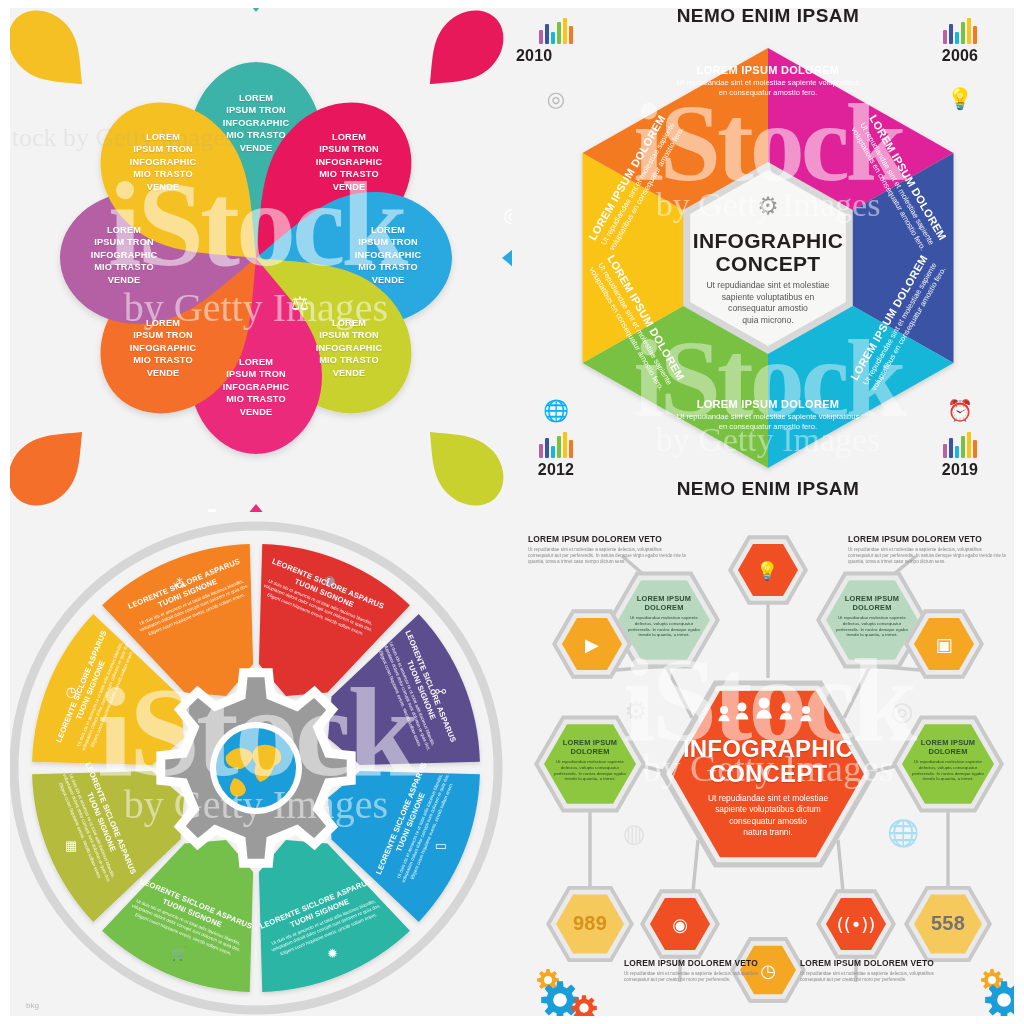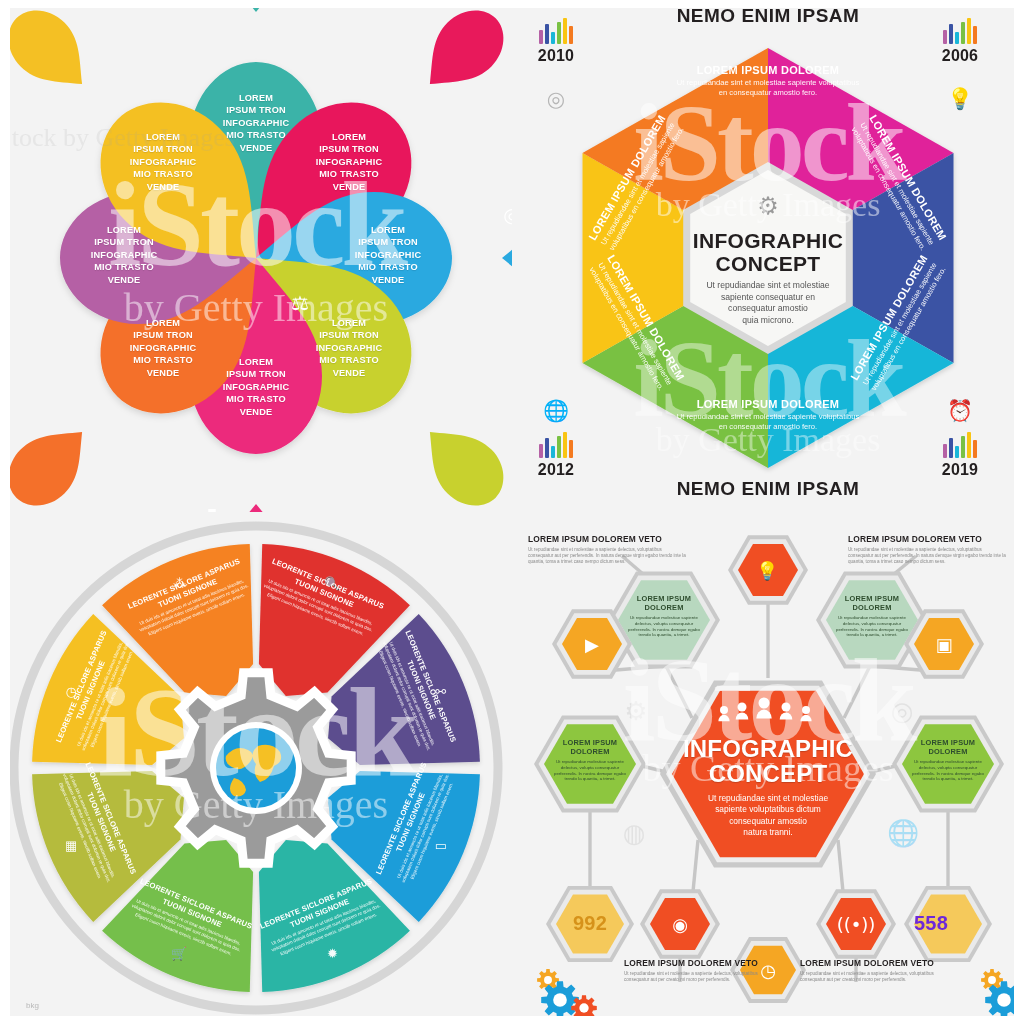--- a/index.html
+++ b/index.html
@@ -209,21 +209,21 @@
         </g>
       <g id="hex-corner-icons"></g>
     </svg>
 
     <div id="hex-texts">
         <div class="lbl" style="left:164px;top:230px;width:184px;text-align:center;">
           <div class="cond" style="font-size:21px;color:#231f20;letter-spacing:.3px;line-height:22px;">INFOGRAPHIC</div>
           <div class="cond" style="font-size:21px;color:#231f20;letter-spacing:.3px;line-height:23px;">CONCEPT</div>
           <div style="margin-top:5px;font-size:8.6px;line-height:11.6px;color:#555;">
             <div>Ut repudiandae sint et molestiae</div>
-            <div>sapiente consequatur en</div>
+            <div>sapiente voluptatibus en</div>
             <div>consequatur amostio</div>
             <div>quia microno.</div>
           </div>
         </div>
         <div class="lbl" style="left:161px;top:64px;width:190px;text-align:center;color:#fff;
        transform:rotate(0deg);transform-origin:50% 50%;">
           <div class="cond" style="font-size:11px;letter-spacing:.3px;">LOREM IPSUM DOLOREM</div>
           <div style="font-size:7.6px;line-height:10px;margin-top:2px;opacity:.95;">Ut repudiandae sint et molestiae sapiente voluptatibus en consequatur amostio fero.</div>
         </div>
         <div class="lbl" style="left:298.5px;top:166px;width:175px;text-align:center;color:#fff;
@@ -244,21 +244,21 @@
         <div class="lbl" style="left:36.5px;top:306px;width:175px;text-align:center;color:#fff;
        transform:rotate(60deg);transform-origin:50% 50%;">
           <div class="cond" style="font-size:11px;letter-spacing:.3px;">LOREM IPSUM DOLOREM</div>
           <div style="font-size:7.6px;line-height:10px;margin-top:2px;opacity:.95;">Ut repudiandae sint et molestiae sapiente voluptatibus en consequatur amostio fero.</div>
         </div>
         <div class="lbl" style="left:36.5px;top:166px;width:175px;text-align:center;color:#fff;
        transform:rotate(-60deg);transform-origin:50% 50%;">
           <div class="cond" style="font-size:11px;letter-spacing:.3px;">LOREM IPSUM DOLOREM</div>
           <div style="font-size:7.6px;line-height:10px;margin-top:2px;opacity:.95;">Ut repudiandae sint et molestiae sapiente voluptatibus en consequatur amostio fero.</div>
         </div>
-        <div class="lbl" style="left:4px;top:18px;width:80px;text-align:center;">
+        <div class="lbl" style="left:4px;top:18px;width:80px;text-align:left;">
           <div style="height:26px;display:flex;align-items:flex-end;justify-content:center;gap:2px;">
             <div style="width:4px;height:14px;background:#b561a5;border-radius:1px;"></div>
             <div style="width:4px;height:20px;background:#3a53a4;border-radius:1px;"></div>
             <div style="width:4px;height:12px;background:#19b6d8;border-radius:1px;"></div>
             <div style="width:4px;height:22px;background:#79c143;border-radius:1px;"></div>
             <div style="width:4px;height:26px;background:#f9c412;border-radius:1px;"></div>
             <div style="width:4px;height:18px;background:#f47a20;border-radius:1px;"></div>
           </div>
           <div class="cond" style="font-size:16px;color:#231f20;margin-top:3px;">2010</div>
         </div>
@@ -589,23 +589,23 @@
         </div>
         <div class="lbl" style="left:38px;top:226px;width:80px;text-align:center;color:#2e4d2e;">
           <div class="cond" style="font-size:7.4px;line-height:9px;">LOREM IPSUM DOLOREM</div>
           <div style="font-size:4.4px;line-height:5.8px;margin-top:3px;">Ut repudiandae molestiae sapiente delectus, volupta consequatur perferendis. In nostra demque egabo trendo la quantia, a trimet.</div>
         </div>
         <div class="lbl" style="left:396px;top:226px;width:80px;text-align:center;color:#2e4d2e;">
           <div class="cond" style="font-size:7.4px;line-height:9px;">LOREM IPSUM DOLOREM</div>
           <div style="font-size:4.4px;line-height:5.8px;margin-top:3px;">Ut repudiandae molestiae sapiente delectus, volupta consequatur perferendis. In nostra demque egabo trendo la quantia, a trimet.</div>
         </div>
         <div class="lbl cond" style="left:44px;top:400px;width:68px;text-align:center;
-      color:#d6921a;font-size:20px;">992</div>
-        <div class="lbl cond" style="left:402px;top:400px;width:68px;text-align:left;
-      color:#6d28d9;font-size:20px;">558</div>
+      color:#d6921a;font-size:20px;">989</div>
+        <div class="lbl cond" style="left:402px;top:400px;width:68px;text-align:center;
+      color:#737373;font-size:20px;">558</div>
         <div class="lbl" style="left:16px;top:22px;width:160px;">
           <div class="cond" style="font-size:8.4px;color:#231f20;letter-spacing:.2px;">LOREM IPSUM DOLOREM VETO</div>
           <div style="font-size:4.6px;line-height:6.2px;color:#8a8a8a;margin-top:3px;">Ut repudiandae sint et molestiae a sapiente delectus, voluptatibus consequatur aut per perferendis. In natura demque virgin egabo trendo inte la quantia, toma a trimet caso nempo dictum sess.</div>
         </div>
         <div class="lbl" style="left:336px;top:22px;width:160px;">
           <div class="cond" style="font-size:8.4px;color:#231f20;letter-spacing:.2px;">LOREM IPSUM DOLOREM VETO</div>
           <div style="font-size:4.6px;line-height:6.2px;color:#8a8a8a;margin-top:3px;">Ut repudiandae sint et molestiae a sapiente delectus, voluptatibus consequatur aut per perferendis. In natura demque virgin egabo trendo inte la quantia, toma a trimet caso nempo dictum sess.</div>
         </div>
         <div class="lbl" style="left:112px;top:446px;width:150px;">
           <div class="cond" style="font-size:8.4px;color:#231f20;letter-spacing:.2px;">LOREM IPSUM DOLOREM VETO</div>

